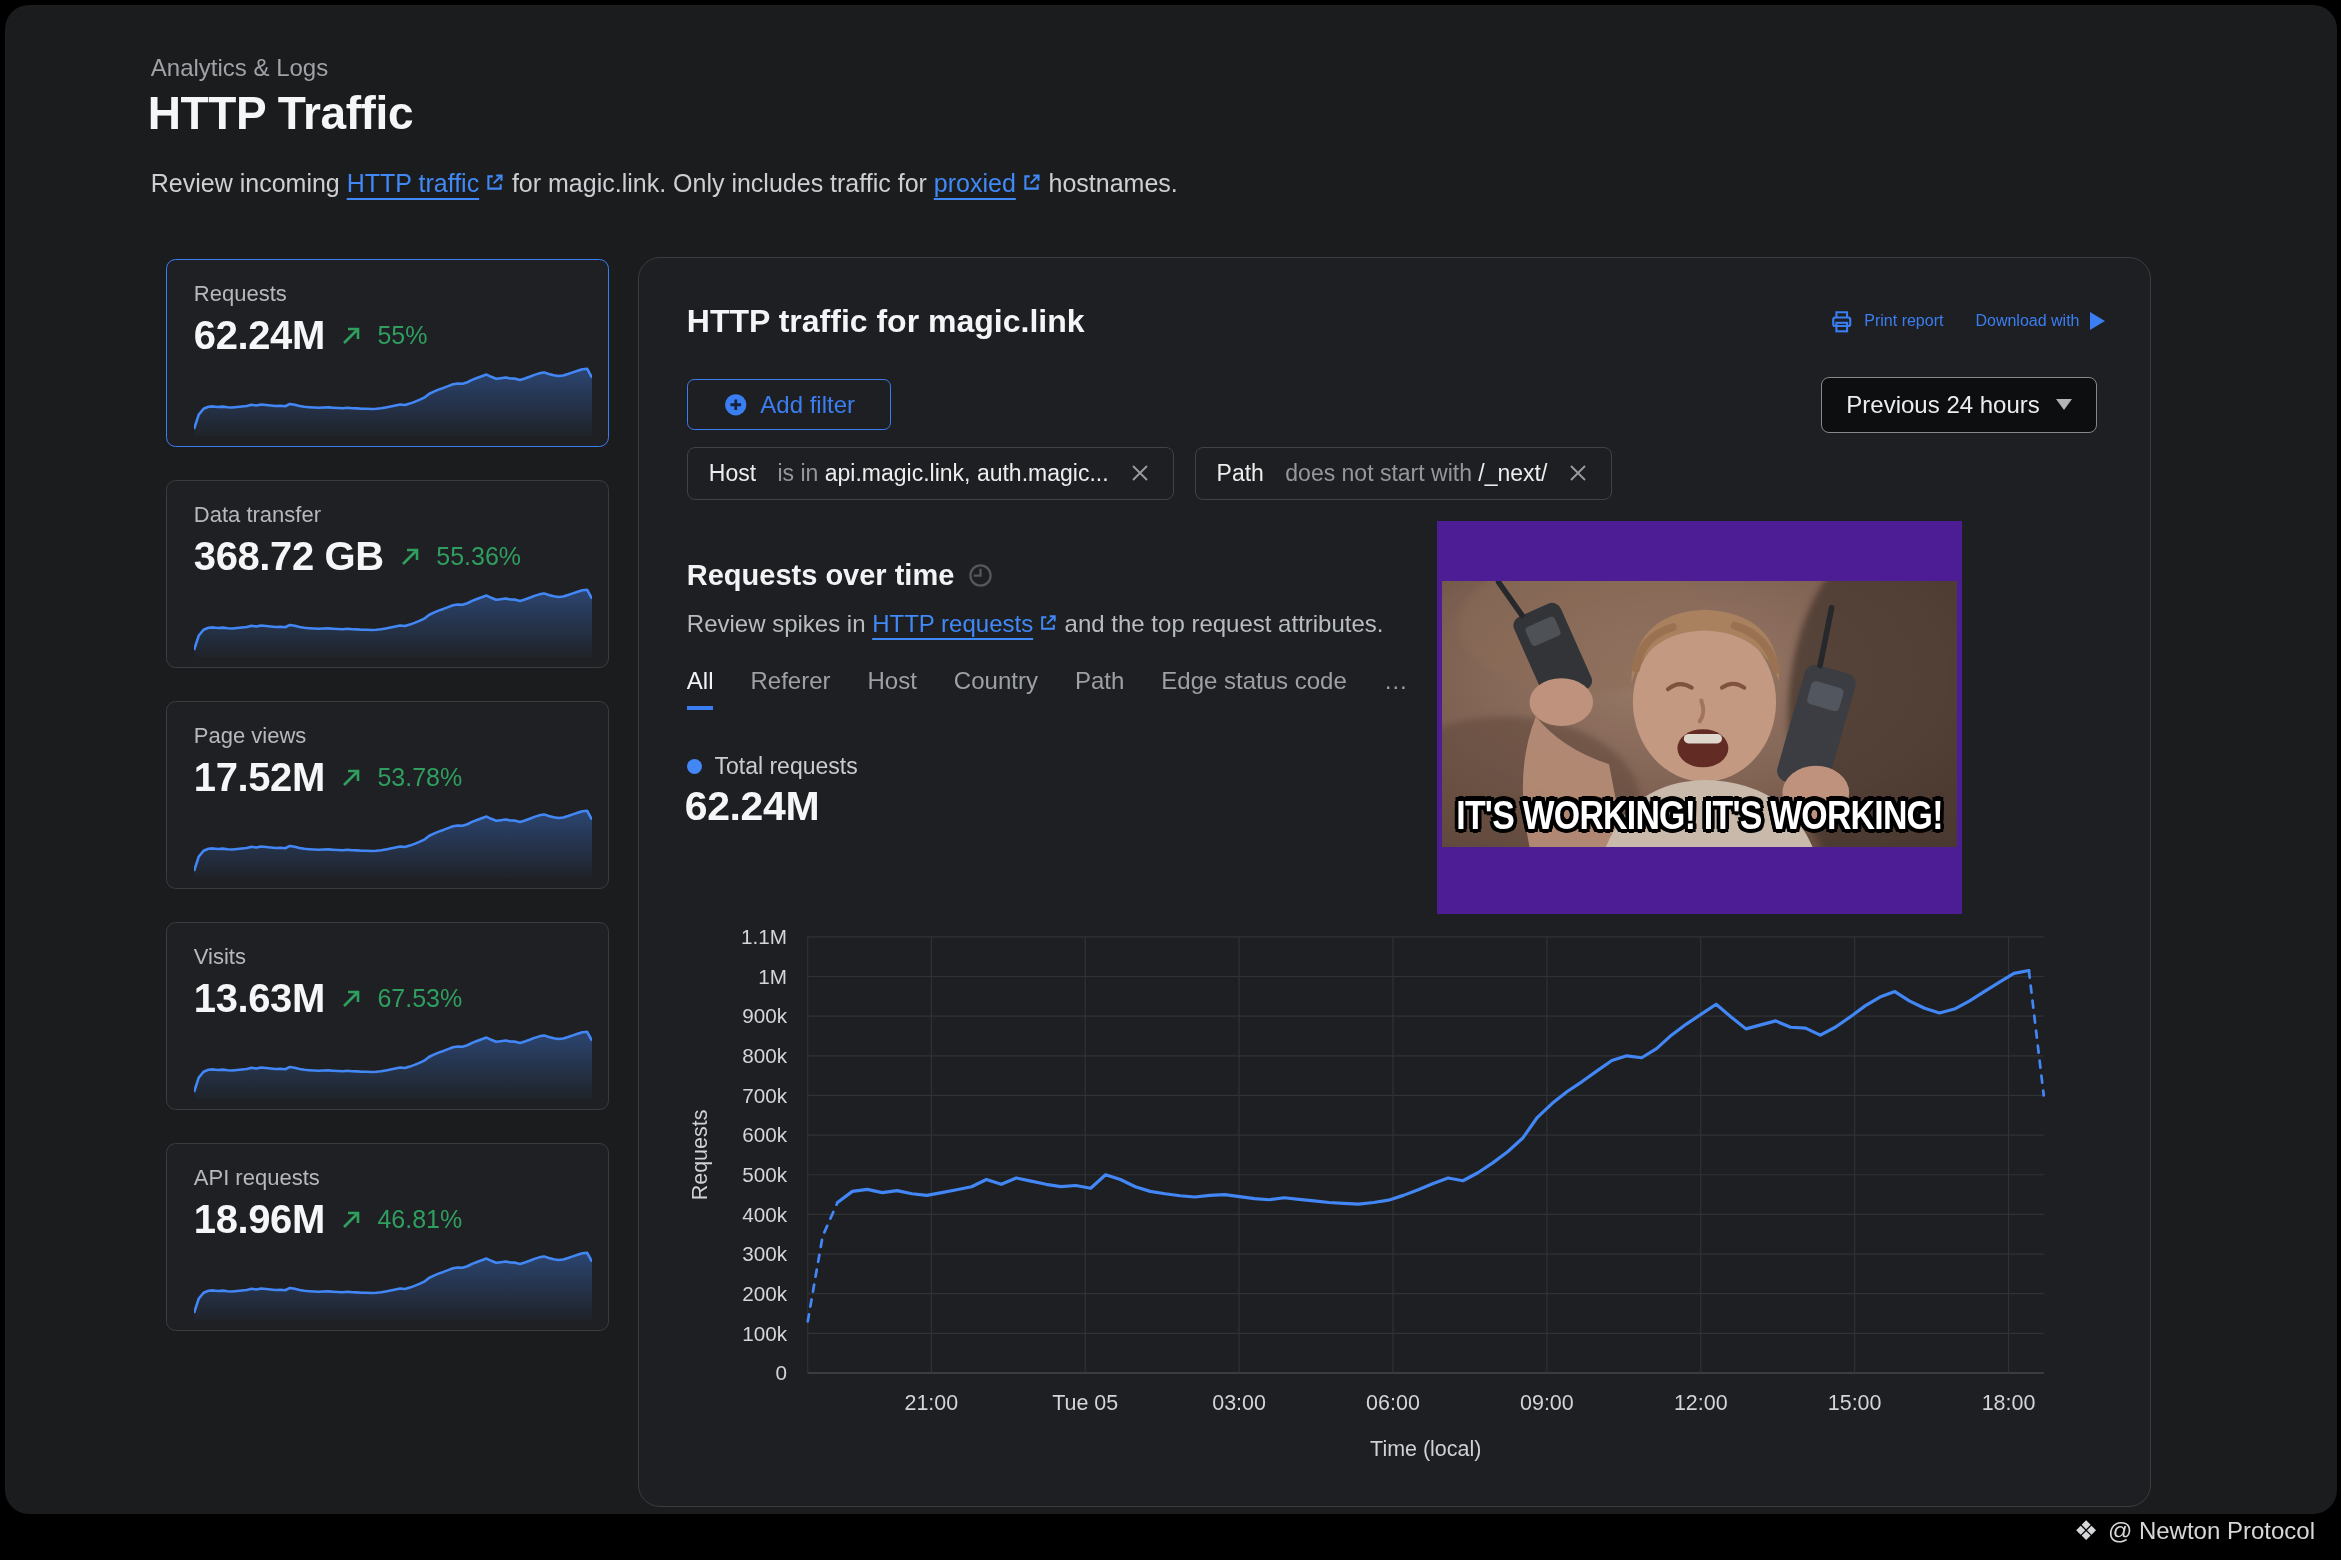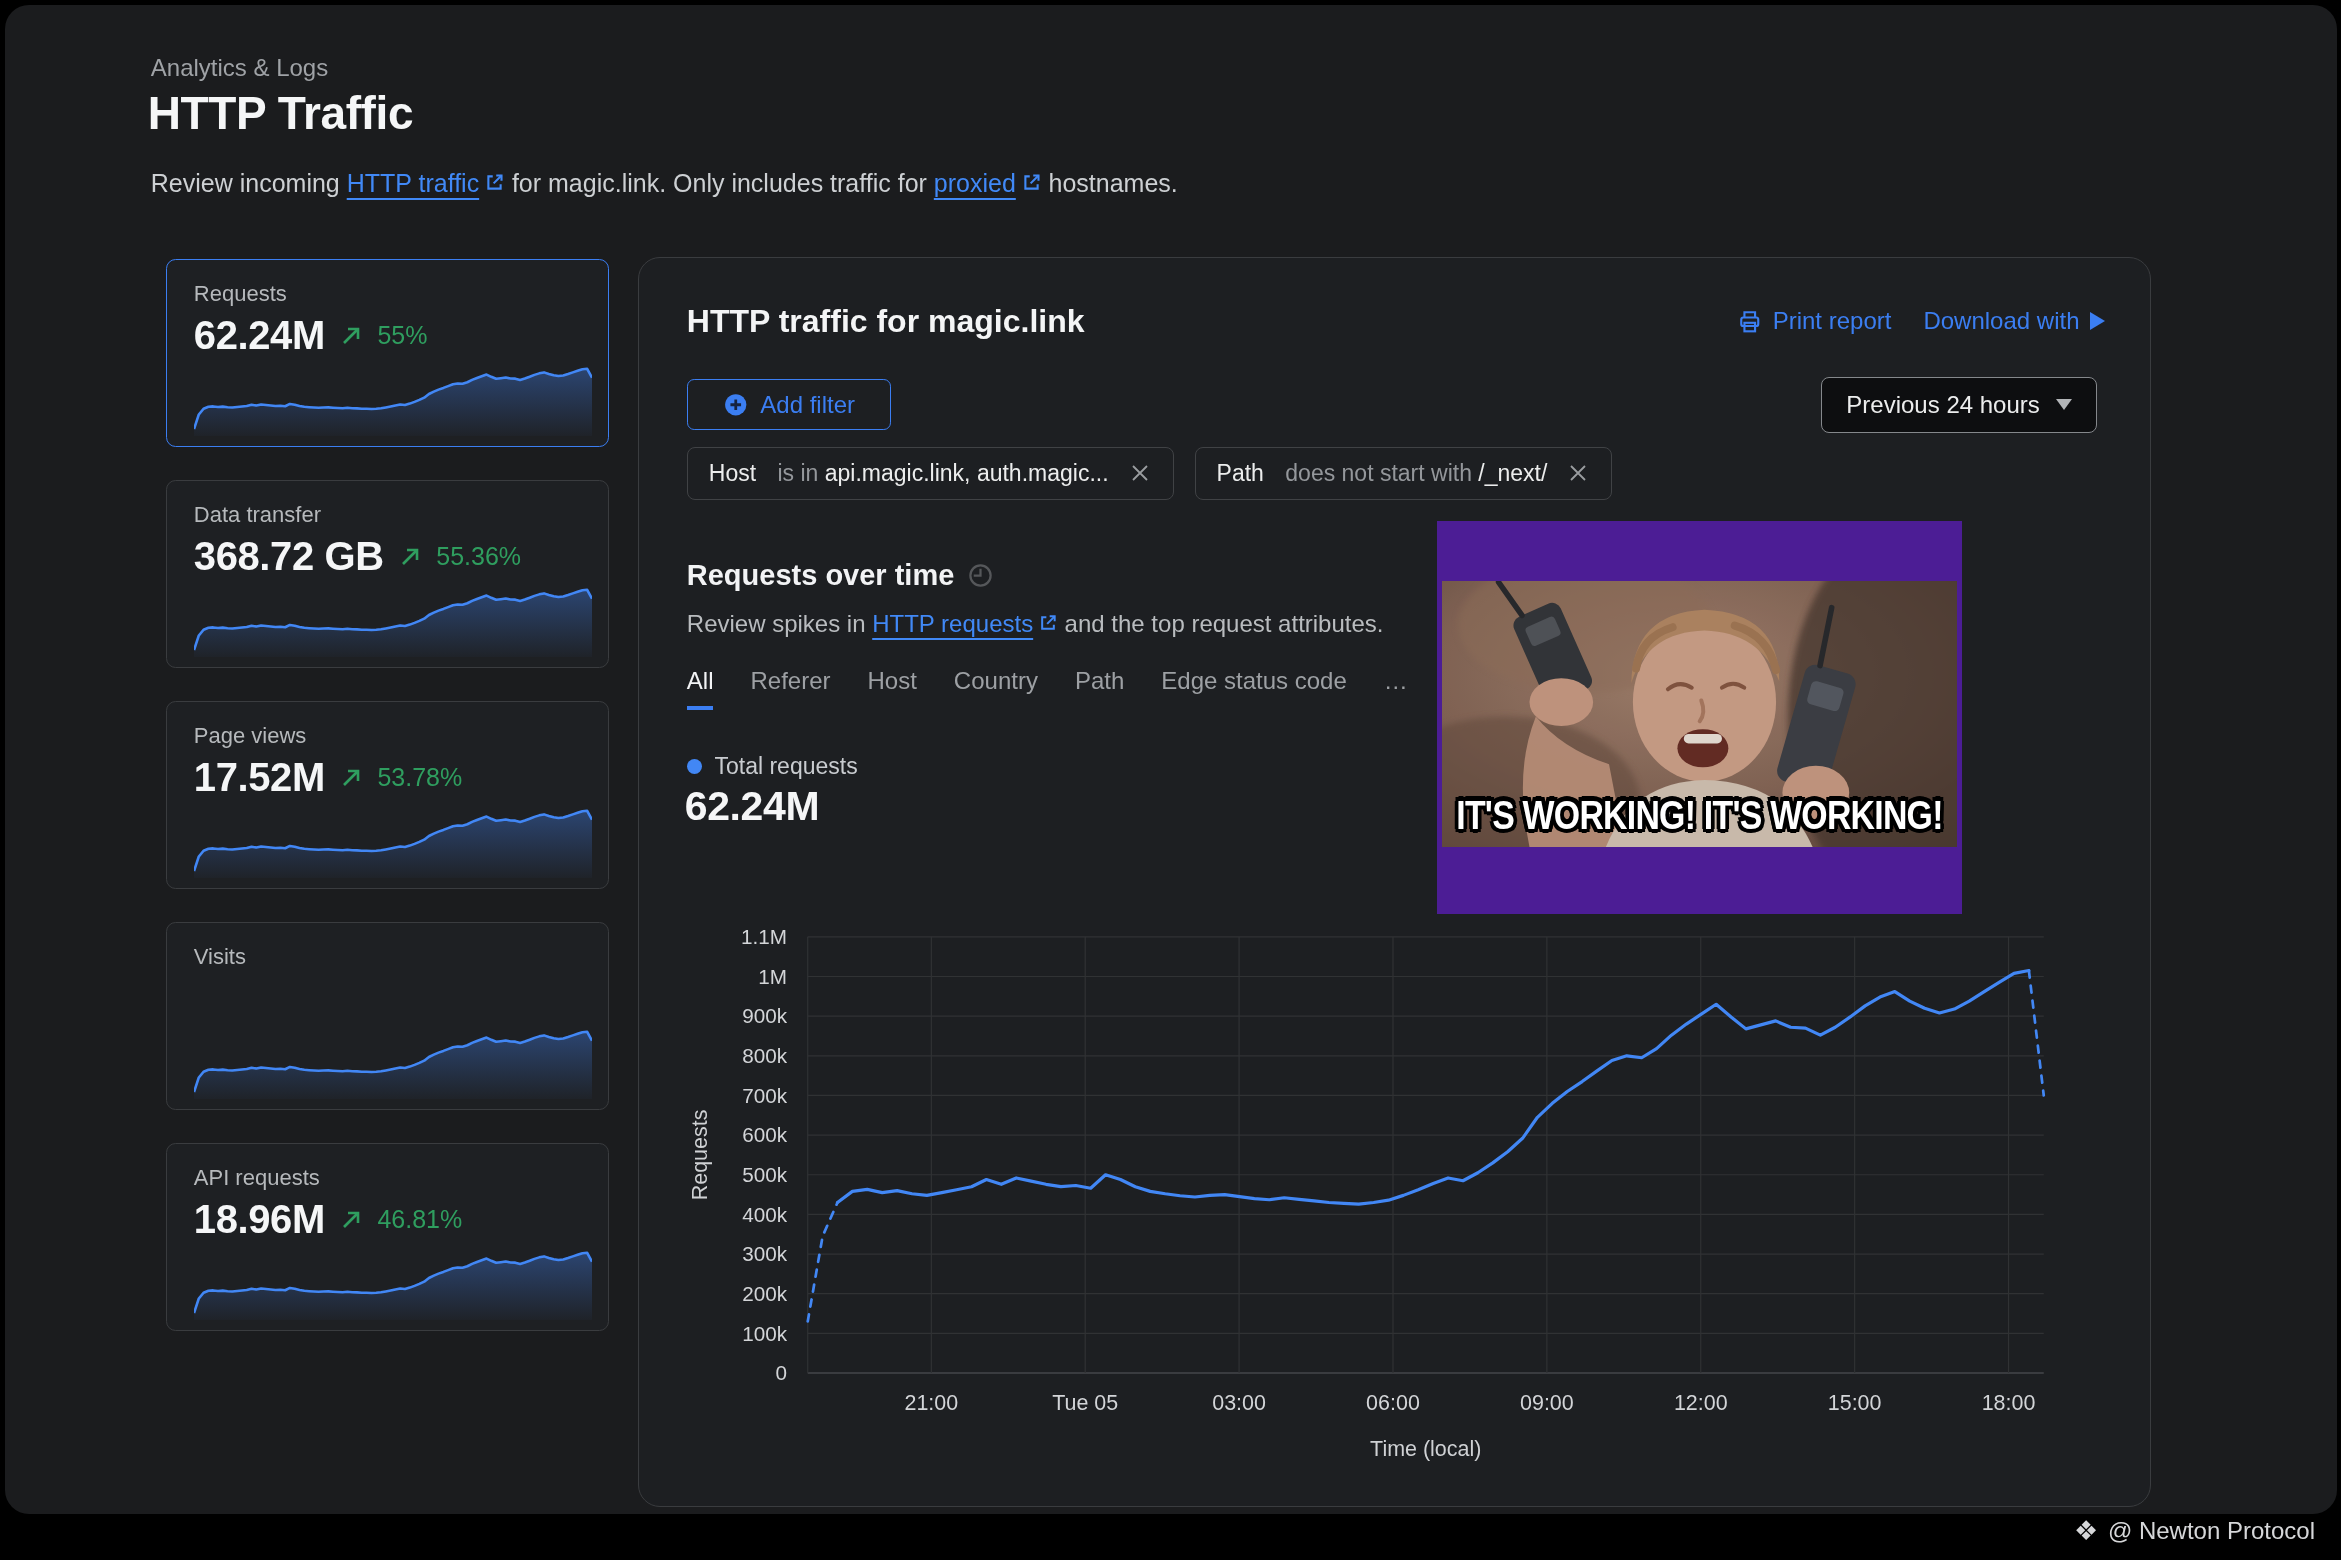--- a/index.html
+++ b/index.html
@@ -23,21 +23,21 @@
   .vrow{display:flex;align-items:center;gap:14.3px;margin-top:6.4px;}
   .card-value{font-size:40px;font-weight:700;letter-spacing:-0.4px;color:#f5f6f7;}
   .delta{font-size:25px;color:var(--green);font-weight:500;}
   .sparkwrap{position:absolute;left:27px;right:16px;bottom:9.6px;height:76px;}
   .sparkwrap svg{width:100%;height:100%;}
   
   .panel{position:absolute;left:633px;top:252px;width:1513px;height:1250px;background:#1d1f22;
          border:1.6px solid #3a3c3f;border-radius:22px;box-sizing:border-box;}
   .titlerow{position:absolute;left:48px;right:45px;top:45px;display:flex;justify-content:space-between;align-items:center;}
   .panel-title{font-size:32px;font-weight:600;color:#f4f5f6;}
-  .actions{display:flex;align-items:center;gap:32px;color:var(--accent);font-size:24px;font-weight:500;}
+  .actions{display:flex;align-items:center;gap:32px;color:var(--accent);font-size:16px;font-weight:500;}
   .action{display:flex;align-items:center;gap:10.3px;cursor:pointer;}
   .caret-right{width:0;height:0;border-top:9.6px solid transparent;border-bottom:9.6px solid transparent;border-left:15px solid var(--accent);}
   .filterrow{position:absolute;left:48px;right:53px;top:119px;display:flex;justify-content:space-between;align-items:center;}
   .addfilter{display:flex;align-items:center;gap:12px;height:51px;padding:0 35px;border:1.6px solid var(--accent);
              border-radius:7.2px;color:var(--accent);font-size:24px;font-weight:500;cursor:pointer;box-sizing:border-box;}
   .range{display:flex;align-items:center;gap:16px;height:56px;padding:0 24px;border:1.6px solid #85888c;border-radius:8px;
          background:#0d0e10;color:#eceded;font-size:24px;cursor:pointer;box-sizing:border-box;}
   .caret-down{width:0;height:0;border-left:8.8px solid transparent;border-right:8.8px solid transparent;border-top:11px solid #b2b5b8;}
   .chiprow{position:absolute;left:48px;top:189px;display:flex;gap:21px;}
   .chip{display:flex;align-items:center;height:53px;padding:0 21px;border:1.6px solid #404245;border-radius:8px;
@@ -167,20 +167,30 @@
             </linearGradient>
           </defs>
           <path d="M0.0 86.4 L5.9 68.1 L11.7 60.9 L17.6 58.5 L23.4 58.0 L29.3 58.7 L35.1 58.3 L41.0 59.0 L46.8 59.3 L52.7 58.7 L58.6 58.1 L64.4 57.5 L70.3 55.9 L76.1 56.9 L82.0 55.6 L87.8 56.3 L93.7 56.9 L99.5 57.5 L105.4 57.2 L111.3 57.8 L117.1 54.9 L123.0 55.9 L128.8 57.5 L134.7 58.5 L140.5 59.0 L146.4 59.4 L152.2 59.7 L158.1 59.3 L164.0 59.2 L169.8 59.6 L175.7 60.0 L181.5 60.3 L187.4 59.8 L193.2 60.2 L199.1 60.5 L204.9 60.9 L210.8 61.0 L216.7 61.2 L222.5 60.9 L228.4 60.4 L234.2 59.3 L240.1 58.1 L245.9 56.8 L251.8 55.6 L257.6 56.2 L263.5 54.5 L269.3 52.3 L275.2 49.9 L281.1 47.1 L286.9 42.5 L292.8 39.5 L298.6 37.0 L304.5 34.9 L310.3 32.6 L316.2 30.3 L322.0 29.3 L327.9 29.7 L333.8 27.8 L339.6 24.9 L345.5 22.5 L351.3 20.4 L357.2 18.2 L363.0 21.0 L368.9 23.5 L374.7 22.7 L380.6 21.8 L386.5 23.2 L392.3 23.3 L398.2 24.9 L404.0 23.2 L409.9 21.0 L415.7 18.6 L421.6 16.7 L427.4 15.5 L433.3 17.5 L439.2 19.1 L445.0 20.1 L450.9 19.3 L456.7 17.5 L462.6 15.5 L468.4 13.5 L474.3 11.6 L480.1 11.0 L486.0 22.1 L486 95 L0 95 Z" fill="url(#sg2)"></path>
           <path d="M0.0 86.4 L5.9 68.1 L11.7 60.9 L17.6 58.5 L23.4 58.0 L29.3 58.7 L35.1 58.3 L41.0 59.0 L46.8 59.3 L52.7 58.7 L58.6 58.1 L64.4 57.5 L70.3 55.9 L76.1 56.9 L82.0 55.6 L87.8 56.3 L93.7 56.9 L99.5 57.5 L105.4 57.2 L111.3 57.8 L117.1 54.9 L123.0 55.9 L128.8 57.5 L134.7 58.5 L140.5 59.0 L146.4 59.4 L152.2 59.7 L158.1 59.3 L164.0 59.2 L169.8 59.6 L175.7 60.0 L181.5 60.3 L187.4 59.8 L193.2 60.2 L199.1 60.5 L204.9 60.9 L210.8 61.0 L216.7 61.2 L222.5 60.9 L228.4 60.4 L234.2 59.3 L240.1 58.1 L245.9 56.8 L251.8 55.6 L257.6 56.2 L263.5 54.5 L269.3 52.3 L275.2 49.9 L281.1 47.1 L286.9 42.5 L292.8 39.5 L298.6 37.0 L304.5 34.9 L310.3 32.6 L316.2 30.3 L322.0 29.3 L327.9 29.7 L333.8 27.8 L339.6 24.9 L345.5 22.5 L351.3 20.4 L357.2 18.2 L363.0 21.0 L368.9 23.5 L374.7 22.7 L380.6 21.8 L386.5 23.2 L392.3 23.3 L398.2 24.9 L404.0 23.2 L409.9 21.0 L415.7 18.6 L421.6 16.7 L427.4 15.5 L433.3 17.5 L439.2 19.1 L445.0 20.1 L450.9 19.3 L456.7 17.5 L462.6 15.5 L468.4 13.5 L474.3 11.6 L480.1 11.0 L486.0 22.1 " fill="none" stroke="var(--chart-line)" stroke-width="3.2" stroke-linejoin="round"></path>
         </svg></div>
   </div>
 
   <div class="card" style="top:917px">
     <div class="inner">
       <div class="card-label">Visits</div>
+      <div class="vrow">
+        <span class="card-value">13.63M</span>
+        <span>
+            <svg class="icon-svg" width="24" height="24" viewBox="0 0 24 24" fill="none" stroke="#2f9e5f" stroke-width="2.6">
+              <path d="M5 19L19 5"></path>
+              <path d="M9 5h10v10"></path>
+            </svg>
+          </span>
+        <span class="delta">67.53%</span>
+      </div>
     </div>
     <div class="sparkwrap"><svg viewBox="0 0 486 95" preserveAspectRatio="none">
           <defs>
             <linearGradient id="sg3" x1="0" y1="0" x2="0" y2="1">
               <stop offset="0" stop-color="rgba(62,120,220,0.42)"></stop>
               <stop offset="1" stop-color="rgba(62,120,220,0.03)"></stop>
             </linearGradient>
           </defs>
           <path d="M0.0 86.4 L5.9 68.1 L11.7 60.9 L17.6 58.5 L23.4 58.0 L29.3 58.7 L35.1 58.3 L41.0 59.0 L46.8 59.3 L52.7 58.7 L58.6 58.1 L64.4 57.5 L70.3 55.9 L76.1 56.9 L82.0 55.6 L87.8 56.3 L93.7 56.9 L99.5 57.5 L105.4 57.2 L111.3 57.8 L117.1 54.9 L123.0 55.9 L128.8 57.5 L134.7 58.5 L140.5 59.0 L146.4 59.4 L152.2 59.7 L158.1 59.3 L164.0 59.2 L169.8 59.6 L175.7 60.0 L181.5 60.3 L187.4 59.8 L193.2 60.2 L199.1 60.5 L204.9 60.9 L210.8 61.0 L216.7 61.2 L222.5 60.9 L228.4 60.4 L234.2 59.3 L240.1 58.1 L245.9 56.8 L251.8 55.6 L257.6 56.2 L263.5 54.5 L269.3 52.3 L275.2 49.9 L281.1 47.1 L286.9 42.5 L292.8 39.5 L298.6 37.0 L304.5 34.9 L310.3 32.6 L316.2 30.3 L322.0 29.3 L327.9 29.7 L333.8 27.8 L339.6 24.9 L345.5 22.5 L351.3 20.4 L357.2 18.2 L363.0 21.0 L368.9 23.5 L374.7 22.7 L380.6 21.8 L386.5 23.2 L392.3 23.3 L398.2 24.9 L404.0 23.2 L409.9 21.0 L415.7 18.6 L421.6 16.7 L427.4 15.5 L433.3 17.5 L439.2 19.1 L445.0 20.1 L450.9 19.3 L456.7 17.5 L462.6 15.5 L468.4 13.5 L474.3 11.6 L480.1 11.0 L486.0 22.1 L486 95 L0 95 Z" fill="url(#sg3)"></path>
           <path d="M0.0 86.4 L5.9 68.1 L11.7 60.9 L17.6 58.5 L23.4 58.0 L29.3 58.7 L35.1 58.3 L41.0 59.0 L46.8 59.3 L52.7 58.7 L58.6 58.1 L64.4 57.5 L70.3 55.9 L76.1 56.9 L82.0 55.6 L87.8 56.3 L93.7 56.9 L99.5 57.5 L105.4 57.2 L111.3 57.8 L117.1 54.9 L123.0 55.9 L128.8 57.5 L134.7 58.5 L140.5 59.0 L146.4 59.4 L152.2 59.7 L158.1 59.3 L164.0 59.2 L169.8 59.6 L175.7 60.0 L181.5 60.3 L187.4 59.8 L193.2 60.2 L199.1 60.5 L204.9 60.9 L210.8 61.0 L216.7 61.2 L222.5 60.9 L228.4 60.4 L234.2 59.3 L240.1 58.1 L245.9 56.8 L251.8 55.6 L257.6 56.2 L263.5 54.5 L269.3 52.3 L275.2 49.9 L281.1 47.1 L286.9 42.5 L292.8 39.5 L298.6 37.0 L304.5 34.9 L310.3 32.6 L316.2 30.3 L322.0 29.3 L327.9 29.7 L333.8 27.8 L339.6 24.9 L345.5 22.5 L351.3 20.4 L357.2 18.2 L363.0 21.0 L368.9 23.5 L374.7 22.7 L380.6 21.8 L386.5 23.2 L392.3 23.3 L398.2 24.9 L404.0 23.2 L409.9 21.0 L415.7 18.6 L421.6 16.7 L427.4 15.5 L433.3 17.5 L439.2 19.1 L445.0 20.1 L450.9 19.3 L456.7 17.5 L462.6 15.5 L468.4 13.5 L474.3 11.6 L480.1 11.0 L486.0 22.1 " fill="none" stroke="var(--chart-line)" stroke-width="3.2" stroke-linejoin="round"></path>

